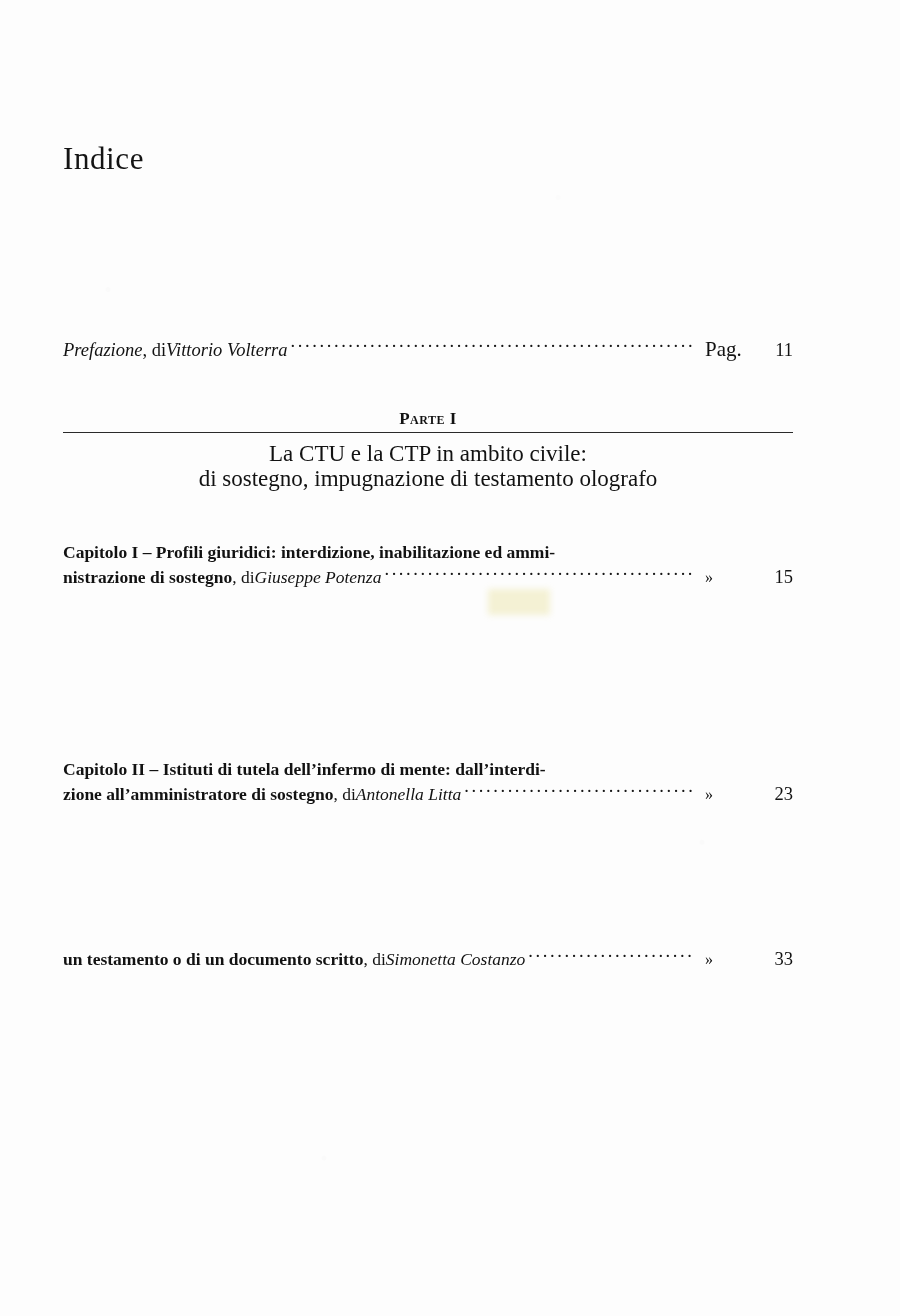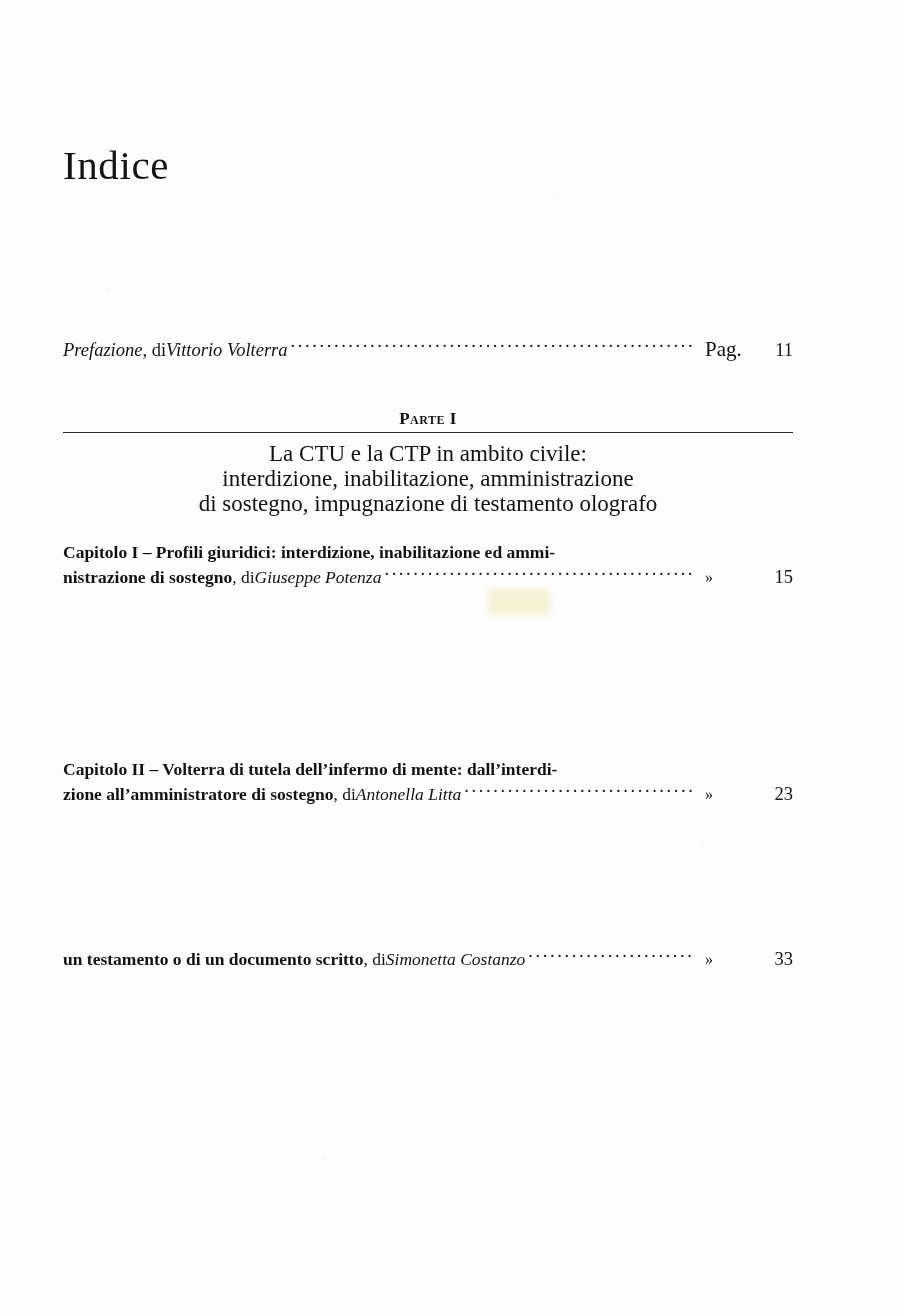--- a/index.html
+++ b/index.html
@@ -38,21 +38,21 @@
     background: rgba(226, 214, 120, 0.30);
     filter: blur(3px);
     pointer-events: none;
   }
 
   
   .doc-title {
     position: absolute;
     left: 63px;
     top: 141px;
-    font-size: 41px;
+    font-size: 31px;
     letter-spacing: 0.6px;
     color: #141414;
   }
 
   
   .preface-row {
     position: absolute;
     left: 63px;
     top: 337px;
     width: 730px;
@@ -208,21 +208,20 @@
       <span class="mark">Pag.</span>
       <span class="page">11</span>
     </div>
   </div>
 
   <div class="part-block">
     <div class="part-label"><span>P</span><span class="sc">ARTE</span><span> I</span></div>
     <hr class="part-rule">
     <div class="part-subtitle">
       <div>La CTU e la CTP in ambito civile:</div>
-      <div>interdizione, inabilitazione, amministrazione</div>
       <div>di sostegno, impugnazione di testamento olografo</div>
     </div>
   </div>
 
   <div class="chapter-block" style="top:540px">
     <div class="chapter-heading">
       <div>Capitolo I – Profili giuridici: interdizione, inabilitazione ed ammi-</div>
       <div class="head-tail">
         <span class="htext">nistrazione di sostegno</span>
           <span class="htext author-pre">, di </span>
@@ -230,21 +229,21 @@
         <span class="leader"></span>
         <span class="mark">»</span>
         <span class="page">15</span>
       </div>
     </div>
 
   </div>
 
   <div class="chapter-block" style="top:757px">
     <div class="chapter-heading">
-      <div>Capitolo II – Volterra di tutela dell’infermo di mente: dall’interdi-</div>
+      <div>Capitolo II – Istituti di tutela dell’infermo di mente: dall’interdi-</div>
       <div class="head-tail">
         <span class="htext">zione all’amministratore di sostegno</span>
           <span class="htext author-pre">, di </span>
           <span class="htext author">Antonella Litta</span>
         <span class="leader"></span>
         <span class="mark">»</span>
         <span class="page">23</span>
       </div>
     </div>
 

